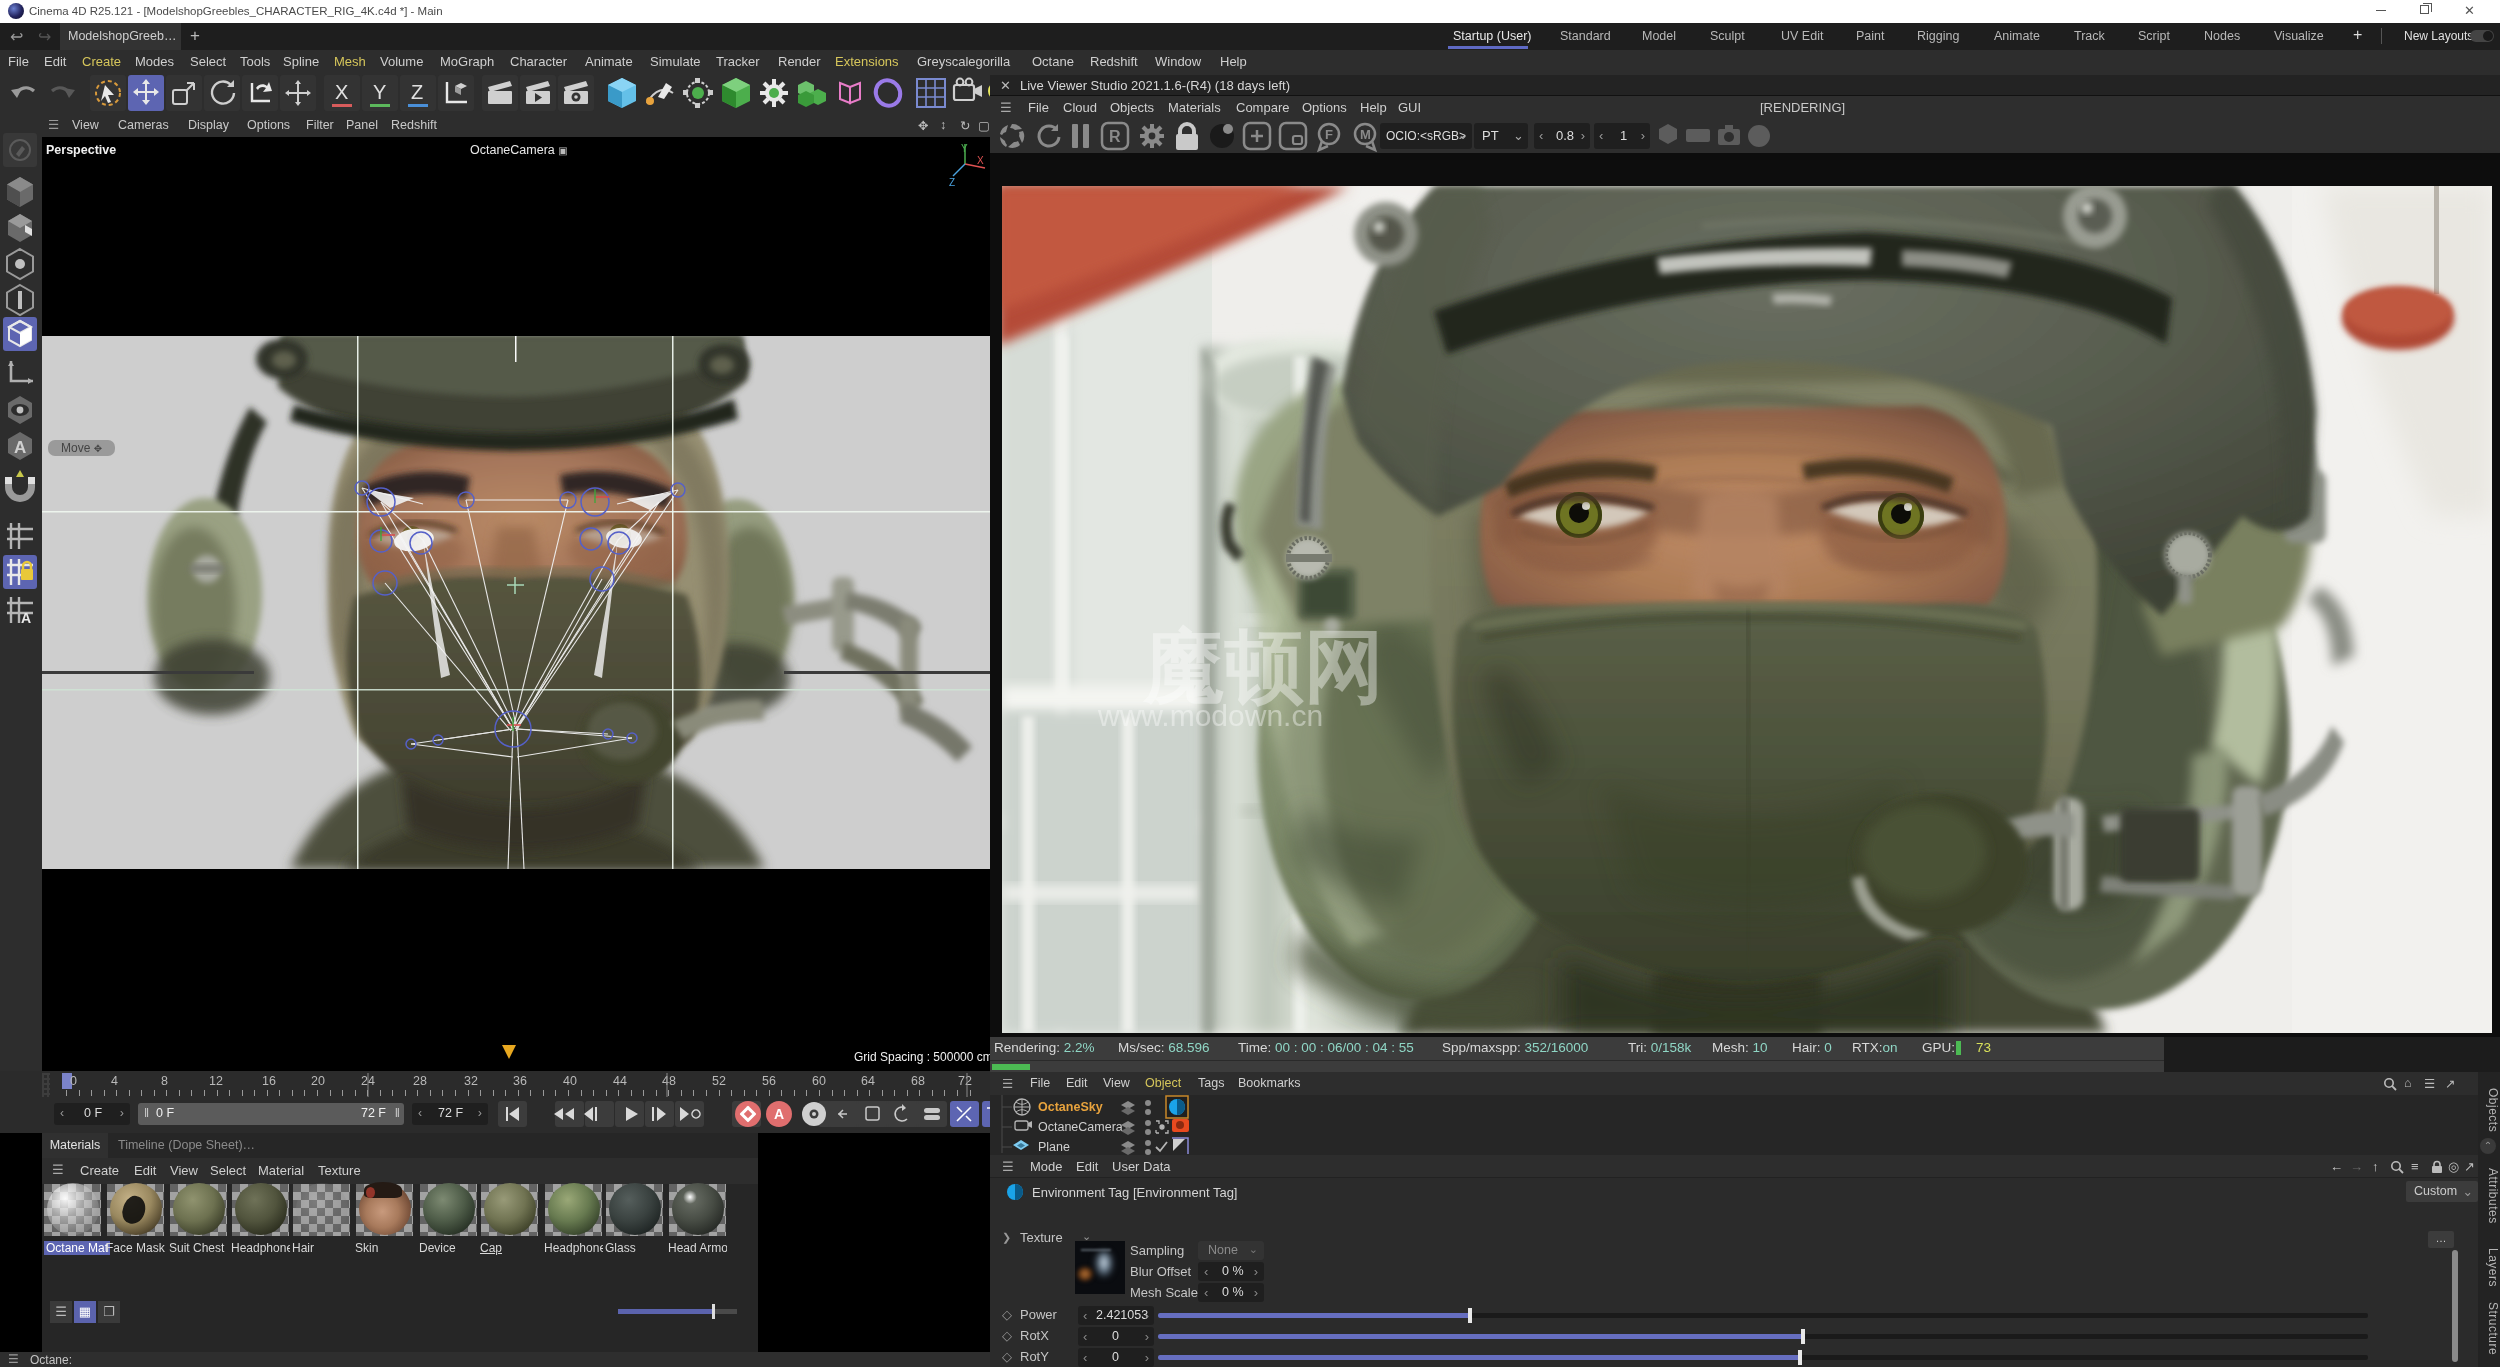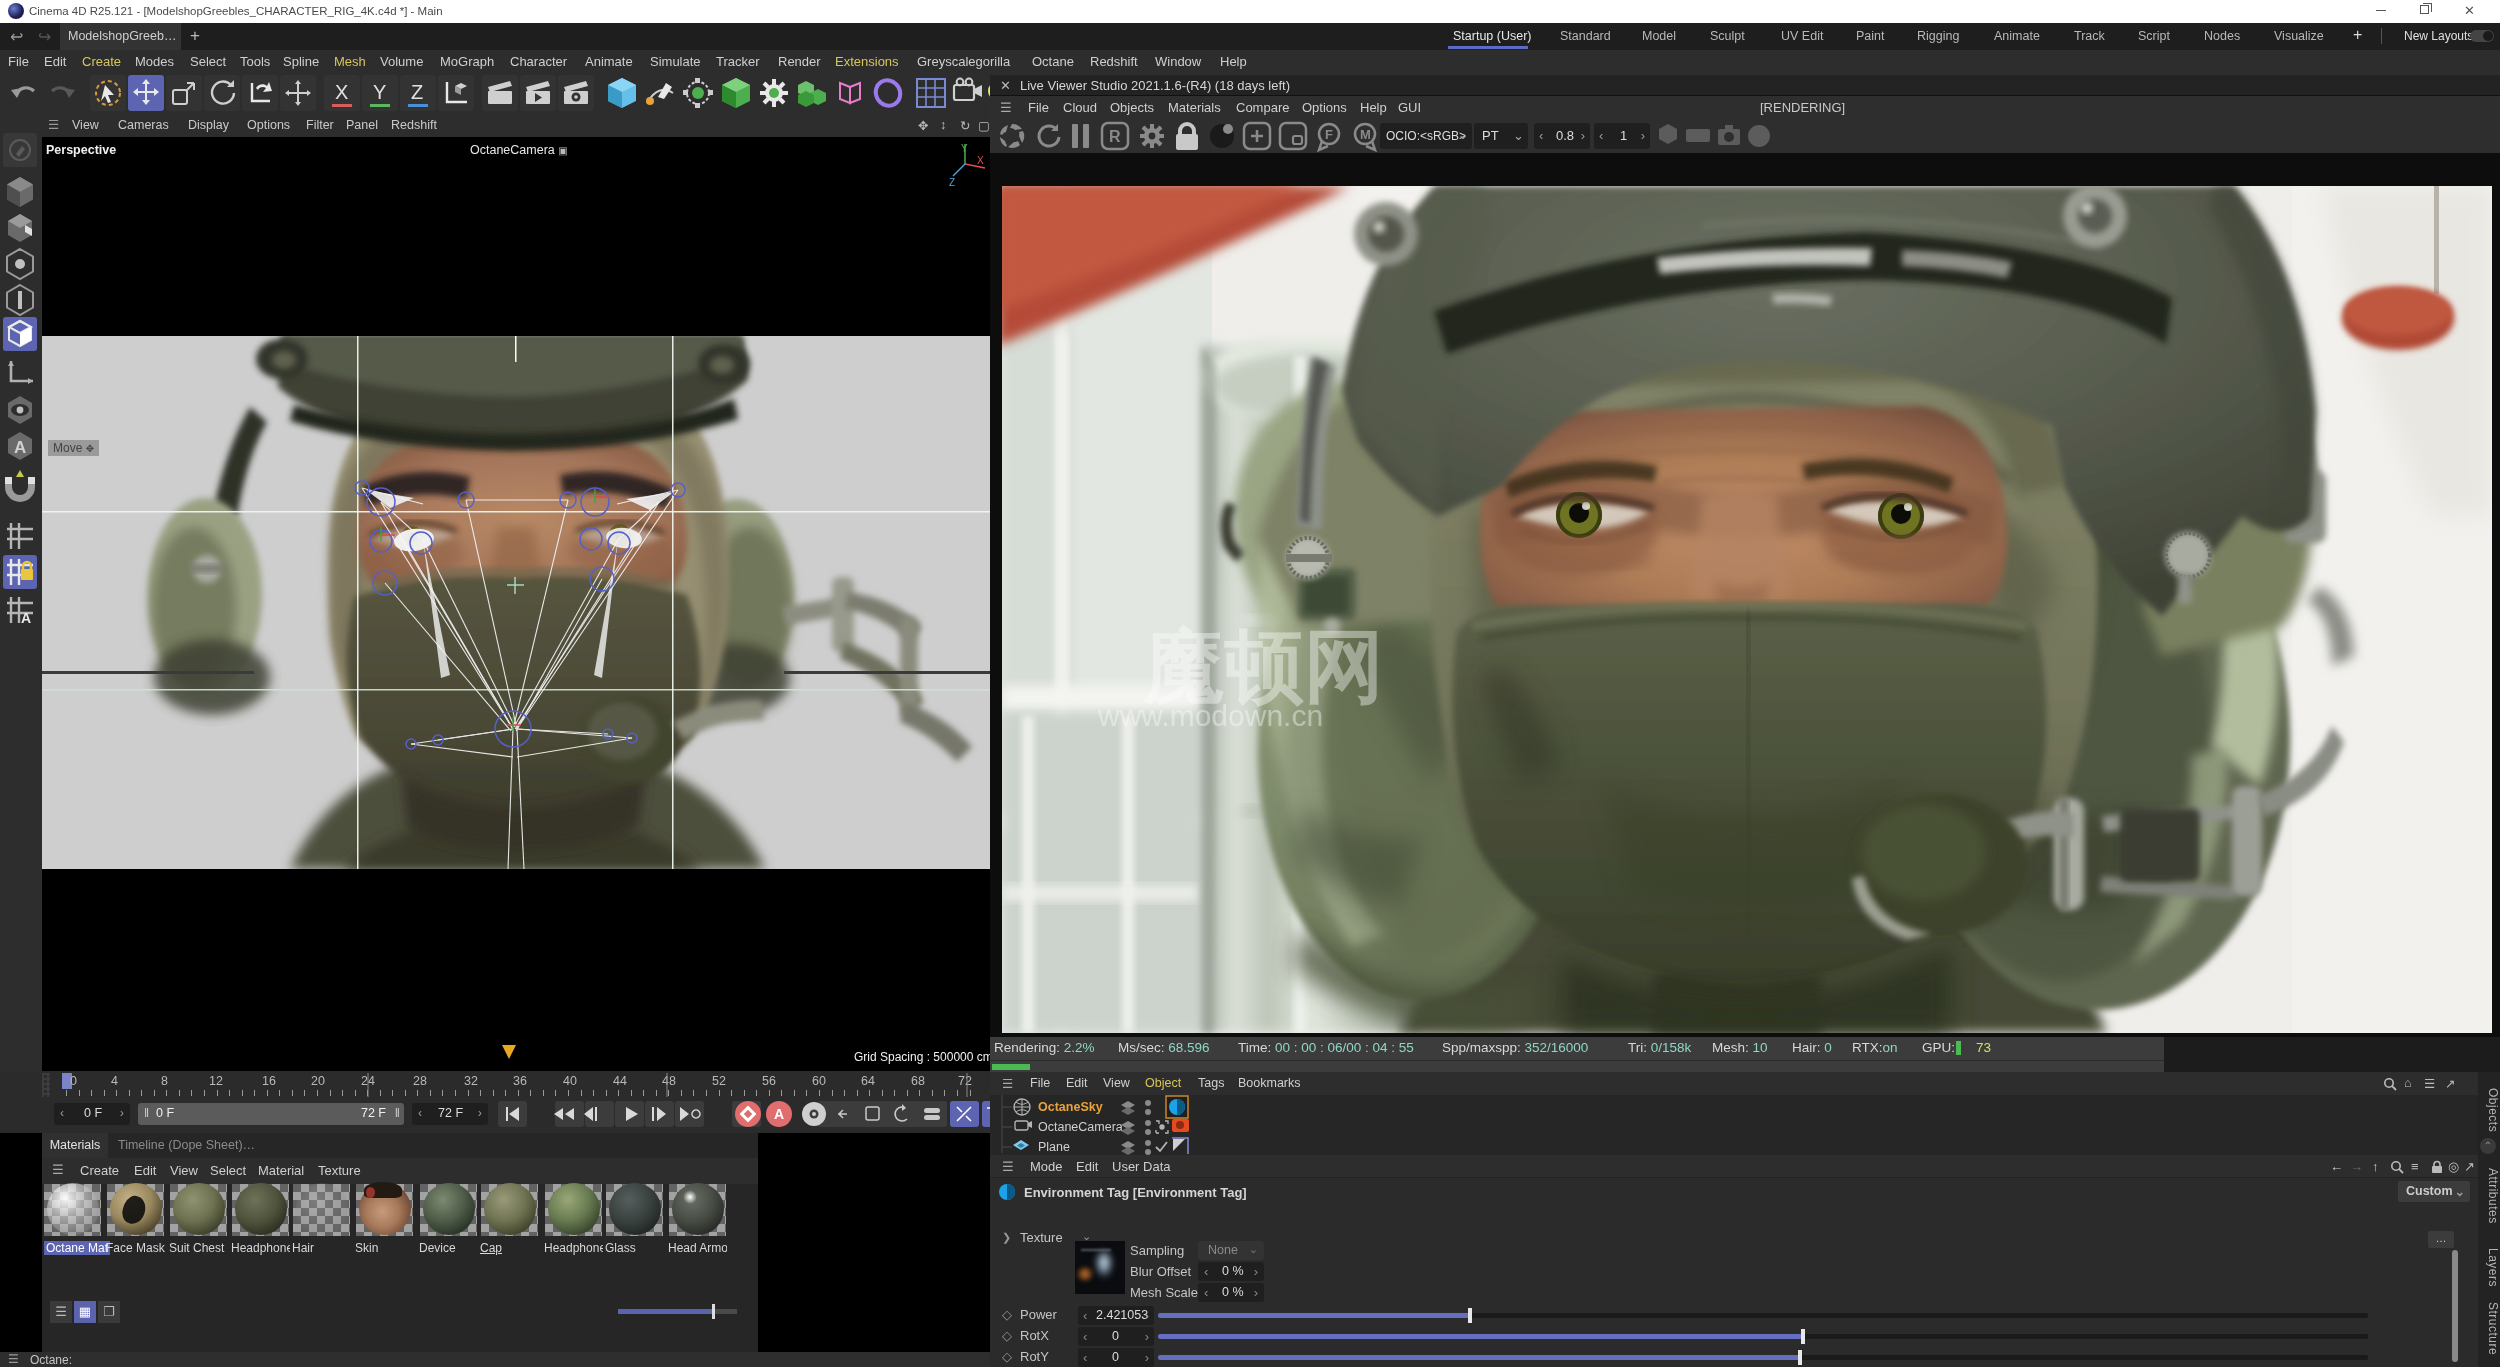--- a/index.html
+++ b/index.html
@@ -471,21 +471,21 @@
     </g>
     <g stroke="#d84a4a" stroke-width="1.3" fill="none">
       <path d="M339 398 h14 M553 360 h14 M465 588 h14"></path>
     </g>
     <g stroke="#3aa83a" stroke-width="1.3" fill="none">
       <path d="M339 390 v14 M553 352 v14 M471 580 v14"></path>
     </g>
   </svg>
   <div class="abs" style="left:4px;top:6px;color:#f0f0f0;font-size:12.5px;font-weight:bold;">Perspective</div>
   <div class="abs" style="left:428px;top:6px;color:#e8e8e8;font-size:12.5px;">OctaneCamera <span style="font-size:10px;color:#bbb;">▣</span></div>
-  <div class="abs" style="left:6px;top:303px;background:#9a9a9a;color:#444;font-size:12px;padding:1px 5px;">Move <span style="font-size:10px;">✥</span></div>
+  <div class="abs" style="left:6px;top:303px;background:#9a9a9a;color:#444;font-size:12px;padding:1px 13px;border-radius:7px;">Move <span style="font-size:10px;">✥</span></div>
   <div class="abs" style="left:812px;top:913px;color:#f0f0f0;font-size:12px;white-space:nowrap;">Grid Spacing : 500000 cm</div>
 
   <svg class="abs" style="left:905px;top:5px;" width="40" height="45">
     <line x1="18" y1="22" x2="18" y2="2" stroke="#4caf50" stroke-width="1.5"></line>
     <line x1="18" y1="22" x2="38" y2="26" stroke="#e05252" stroke-width="1.5"></line>
     <line x1="18" y1="22" x2="6" y2="34" stroke="#4aa3e0" stroke-width="1.5"></line>
     <text x="14" y="10" fill="#4caf50" font-size="10">Y</text>
     <text x="30" y="22" fill="#e05252" font-size="10">X</text>
     <text x="2" y="44" fill="#4aa3e0" font-size="10">Z</text>
   </svg>
@@ -1132,21 +1132,21 @@
           <line x1="9.2" y1="9.2" x2="13" y2="13" stroke="#bbb" stroke-width="1.8"></line>
         </svg>
     <span class="abs" style="left:1421px;top:4px;color:#bbb;">≡</span>
     <svg class="abs" style="left:1440px;top:5px;" width="14" height="14">
           <rect x="2" y="6" width="10" height="7" rx="1" fill="#bbb"></rect>
           <path d="M4 6V4.5a3 3 0 0 1 6 0V6" fill="none" stroke="#bbb" stroke-width="1.6"></path>
         </svg>
     <span class="abs" style="left:1458px;top:4px;color:#bbb;">◎</span>
     <span class="abs" style="left:1474px;top:4px;color:#bbb;">↗</span>
   </div>
-  <div class="abs" style="left:0;top:23px;width:1488px;height:30px;font-weight:bold;">
+  <div class="abs" style="left:8px;top:23px;width:1488px;height:30px;">
     <svg class="abs" style="left:8px;top:5px;" width="20" height="20">
           <circle cx="9" cy="9" r="8" fill="#1aa3e8"></circle>
           <path d="M9 1a8 8 0 0 1 0 16z" fill="#0a5a88"></path>
         </svg>
     <span class="abs" style="left:34px;top:7px;color:#d5d5d5;">Environment Tag [Environment Tag]</span>
     <div class="abs" style="left:1408px;top:3px;width:72px;height:21px;background:#3c3c3c;border-radius:2px;color:#ccc;font-size:12.5px;">
           <span style="position:absolute;left:8px;top:3px;">Custom</span>
           <span style="position:absolute;right:5px;top:3px;color:#999;">⌄</span>
         </div>
   </div>

